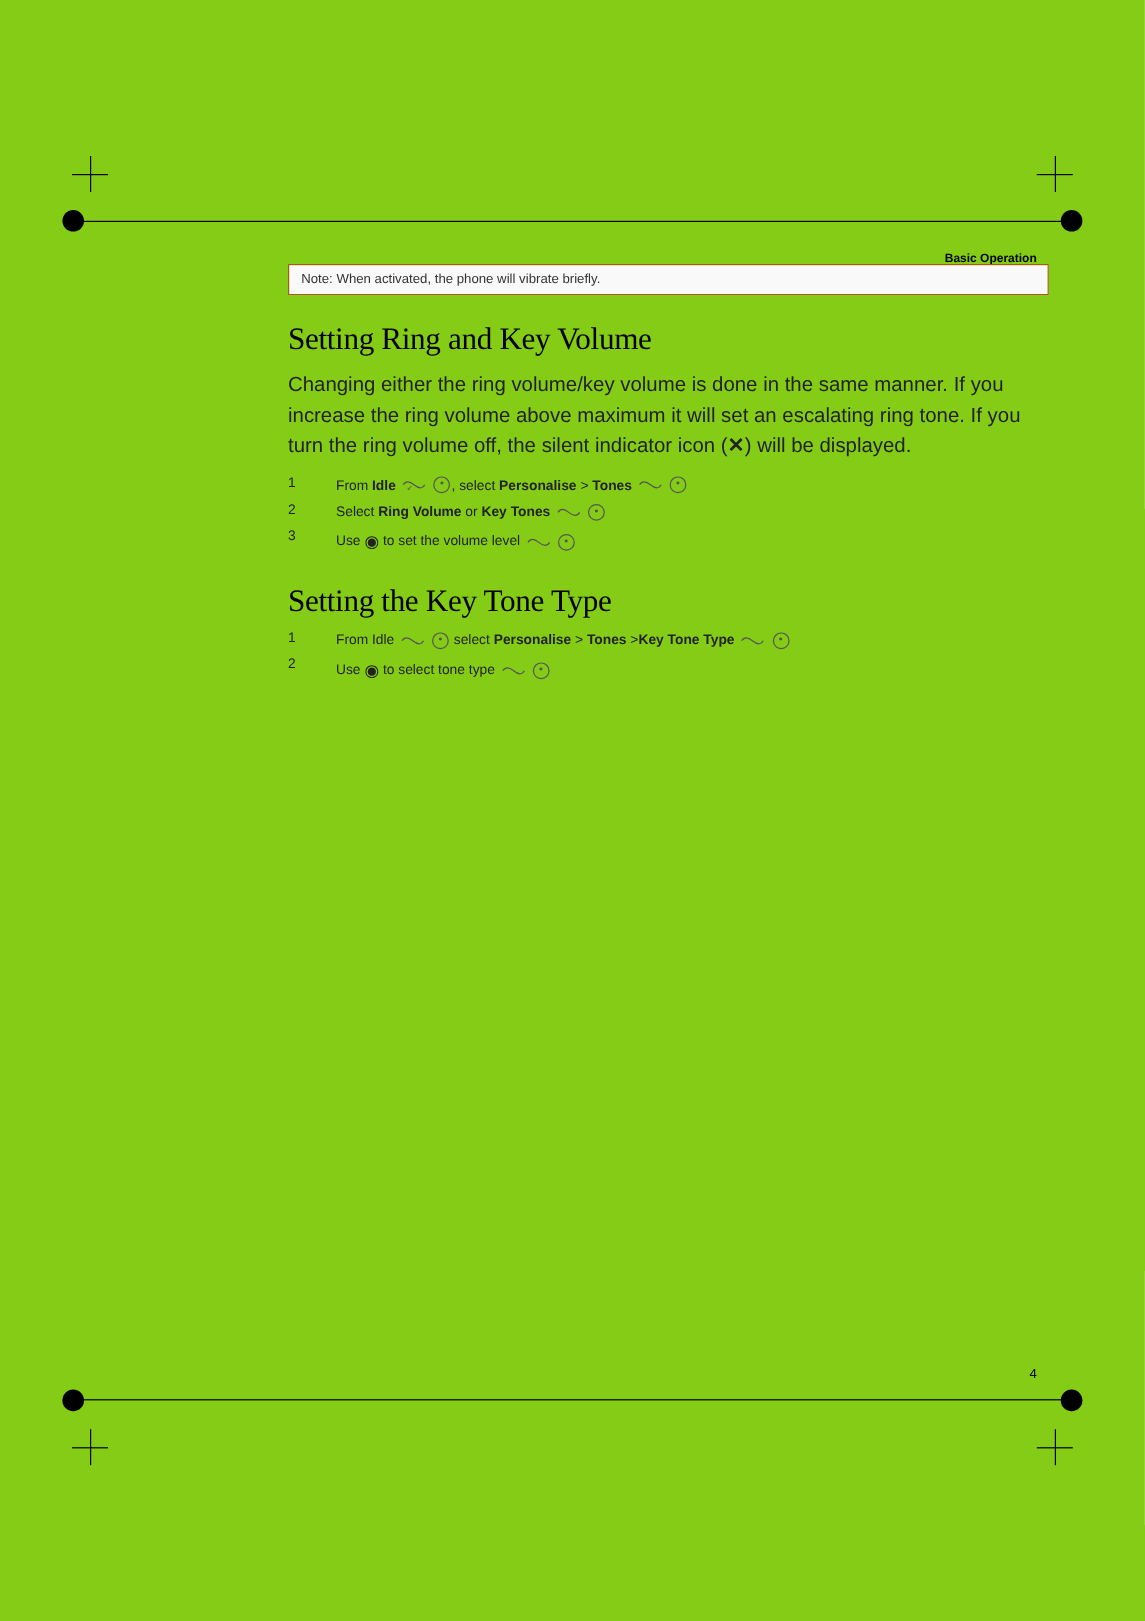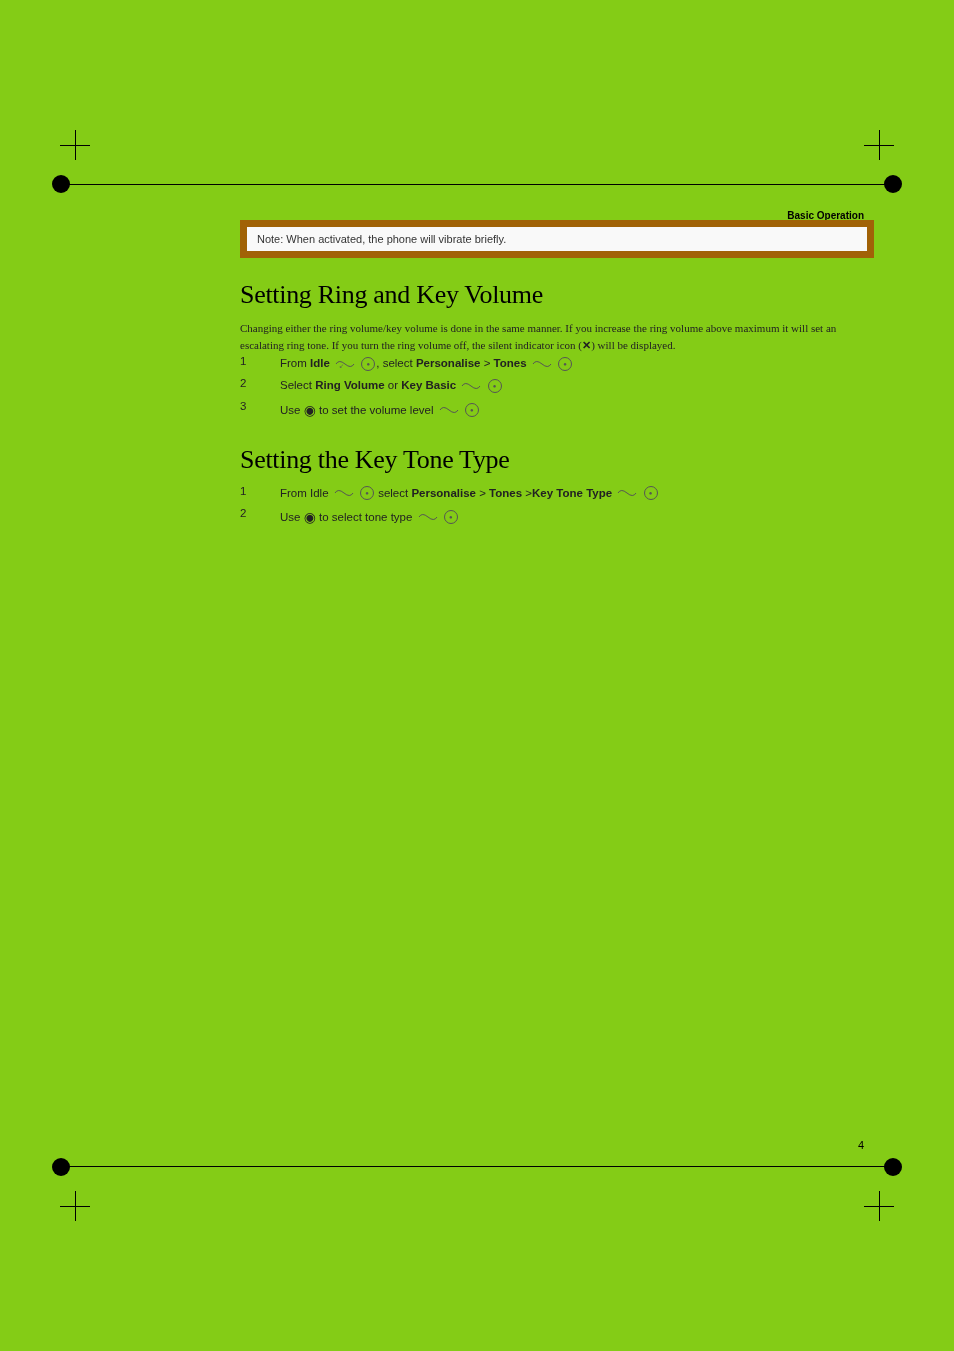--- a/index.html
+++ b/index.html
@@ -171,46 +171,46 @@
       position: absolute;
       top: 210px;
       right: 90px;
       font-size: 10px;
       font-weight: bold;
       font-family: Arial, Helvetica, sans-serif;
     }
 
     
     .note-box {
-      border: 7px solid #a16207;
+      border: 1px solid #a16207;
       padding: 6px 10px;
       margin-bottom: 22px;
       font-size: 11px;
       font-family: Arial, Helvetica, sans-serif;
       color: #333;
       background: #f9f9f9;
     }
 
     
     .section-heading {
       font-size: 26px;
       font-weight: normal;
       font-family: 'Times New Roman', Times, serif;
       margin-bottom: 10px;
       color: #000;
       letter-spacing: -0.3px;
     }
 
     
     .body-text {
-      font-size: 11px;
-      font-family: Liberation Serif, serif;
+      font-size: 17px;
+      font-family: Liberation Sans, sans-serif;
       line-height: 1.5;
       color: #222;
-      margin-bottom: 2px;
+      margin-bottom: 12px;
     }
 
     
     .step-list {
       list-style: none;
       margin-bottom: 24px;
     }
 
     .step-list li {
       display: flex;
@@ -328,21 +328,21 @@
             <svg width="22" height="12" viewBox="0 0 22 12">
               <path d="M2,6 Q5,1 11,6 Q17,11 20,6" stroke="#555" stroke-width="1" fill="none"></path>
             </svg>
           </span>
           <span class="icon-ok"></span>
         </span>
       </li>
       <li>
         <span class="step-num">2</span>
         <span class="step-text">
-          Select <b>Ring Volume</b> or <b>Key Basic</b>
+          Select <b>Ring Volume</b> or <b>Key Tones</b>
           <span class="nav-icon">
             <svg width="22" height="12" viewBox="0 0 22 12">
               <path d="M2,6 Q5,1 11,6 Q17,11 20,6" stroke="#555" stroke-width="1" fill="none"></path>
             </svg>
           </span>
           <span class="icon-ok"></span>
         </span>
       </li>
       <li>
         <span class="step-num">3</span>

